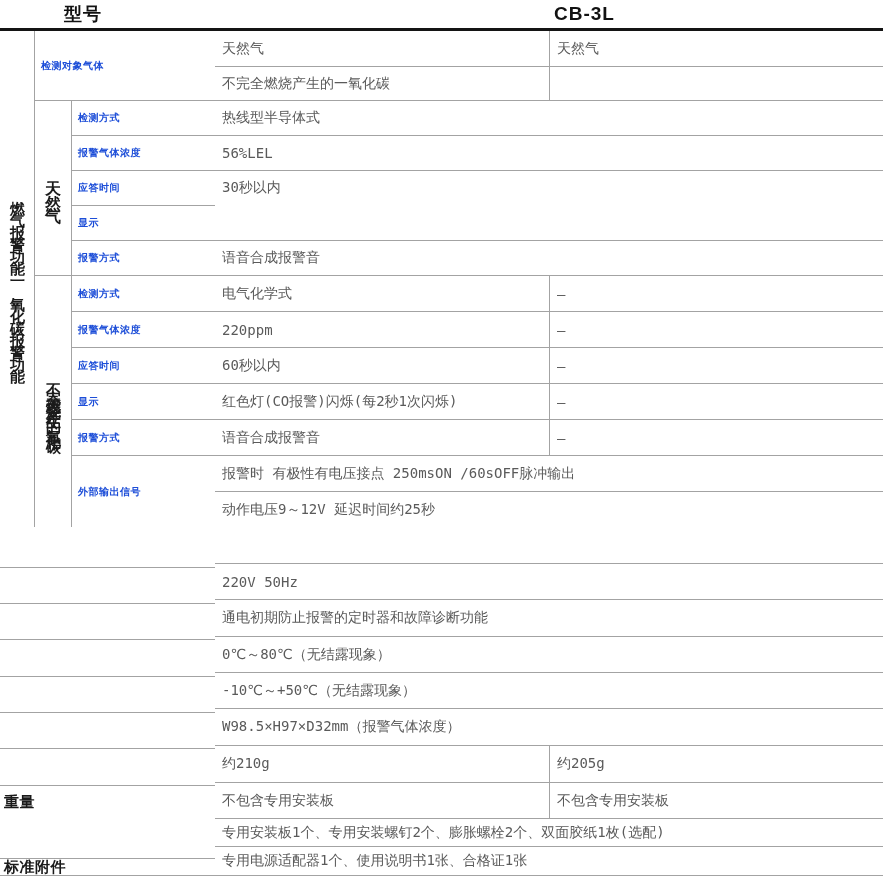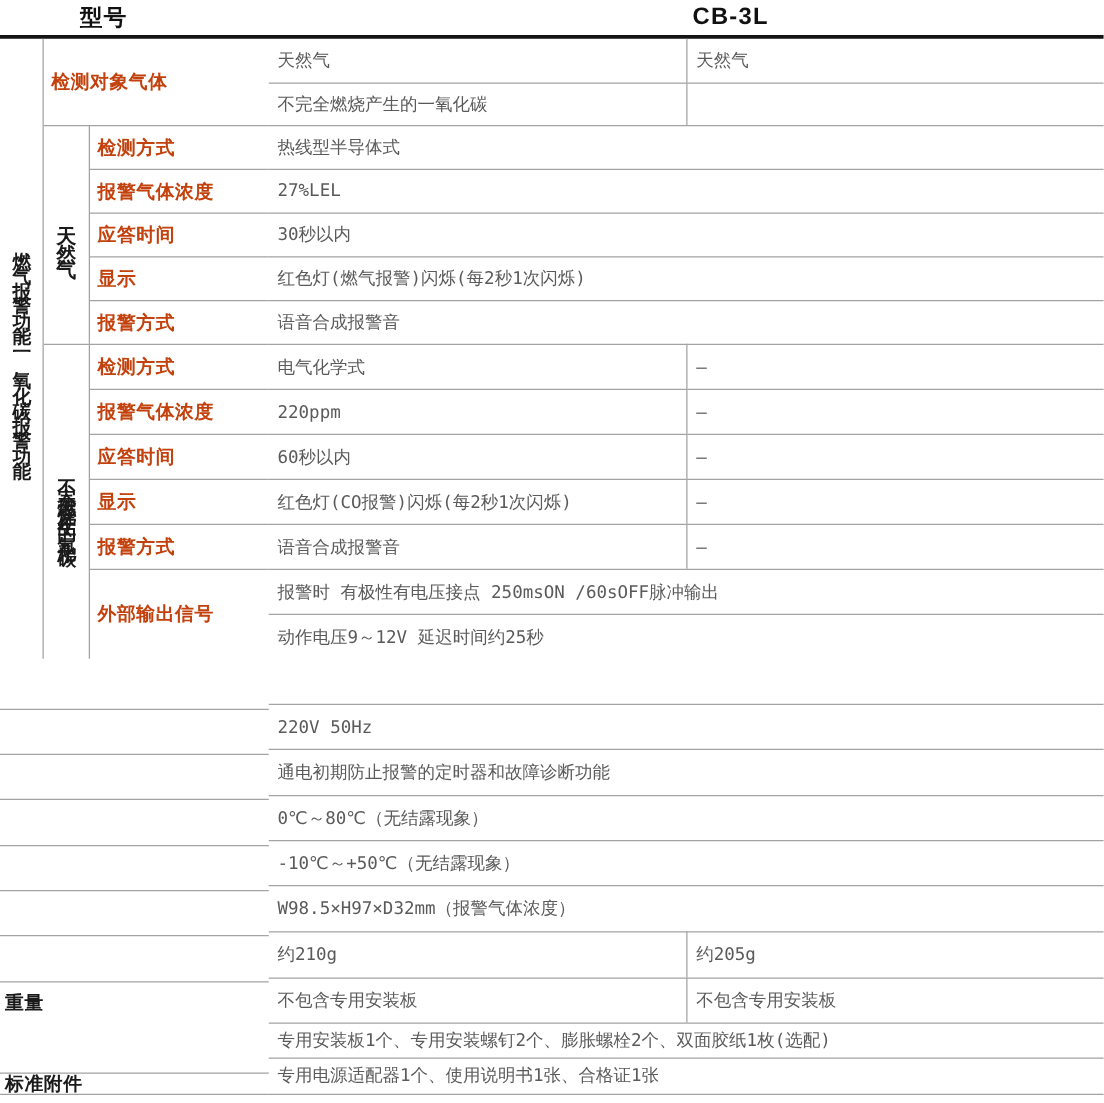--- a/index.html
+++ b/index.html
@@ -2,21 +2,21 @@
 <html><head>
 <meta charset="utf-8">
 <style>
   html,body{margin:0;padding:0;background:#fff;}
   body{width:883px;height:882px;font-family:"DejaVu Sans",sans-serif;}
   .spec{width:883px;display:grid;
     grid-template-columns:35px 37px 143px 334px 334px;
     grid-template-rows:28px 3px 35px 34px 35px 35px 35px 35px 35px 36px 36px 36px 36px 36px 36px 36px 36px 36px 37px 36px 36px 37px 37px 36px 28px 30px;
   }
   .cell{display:flex;align-items:center;box-sizing:border-box;overflow:hidden;}
-  .lbl{color:#c2410c;font-weight:700;font-size:15px;padding-left:6px;letter-spacing:.5px;}
+  .lbl{color:#1d4ed8;font-weight:700;font-size:10px;padding-left:6px;letter-spacing:.5px;}
   .lbl2{color:#1a1a1a;font-weight:700;font-size:15px;padding-left:4px;letter-spacing:.5px;margin-top:40px;}
   .val{color:#5a5a5a;font-size:14px;padding-left:7px;font-family:"DejaVu Sans Mono","DejaVu Sans",monospace;white-space:nowrap;}
   .bt{border-top:1px solid #a3a3a3;}
   .bl{border-left:1px solid #a3a3a3;}
   .br{border-right:1px solid #a3a3a3;}
   .bb{border-bottom:1px solid #a3a3a3;}
   .bar{background:#141414;}
   .hmodel{font-size:18px;font-weight:700;color:#111;padding-left:64px;letter-spacing:1px;}
   .hcol{font-size:19px;font-weight:700;color:#111;font-family:"Liberation Sans",sans-serif;letter-spacing:1px;}
   .vwrap{justify-content:center;}
@@ -43,25 +43,24 @@
   <div class="cell val bl" style="grid-area:3/5/4/6">天然气</div>
   <div class="cell val bt" style="grid-area:4/4/5/5">不完全燃烧产生的一氧化碳</div>
   <div class="cell val bt bl" style="grid-area:4/5/5/6"></div>
 
   <div class="cell bt br vwrap" style="grid-area:5/2/10/3">
     <span class="vtext vng">天然气</span>
   </div>
   <div class="cell lbl bt" style="grid-area:5/3/6/4">检测方式</div>
   <div class="cell val bt" style="grid-area:5/4/6/6">热线型半导体式</div>
   <div class="cell lbl bt" style="grid-area:6/3/7/4">报警气体浓度</div>
-  <div class="cell val bt" style="grid-area:6/4/7/6">27%LEL</div>
+  <div class="cell val bt" style="grid-area:6/4/7/6">56%LEL</div>
   <div class="cell lbl bt" style="grid-area:7/3/8/4">应答时间</div>
   <div class="cell val bt" style="grid-area:7/4/8/6">30秒以内</div>
   <div class="cell lbl bt" style="grid-area:8/3/9/4">显示</div>
-  <div class="cell val bt" style="grid-area:8/4/9/6">红色灯(燃气报警)闪烁(每2秒1次闪烁)</div>
   <div class="cell lbl bt" style="grid-area:9/3/10/4">报警方式</div>
   <div class="cell val bt" style="grid-area:9/4/10/6">语音合成报警音</div>
 
   <div class="cell bt br vwrap" style="grid-area:10/2/17/3">
     <span class="vtext vco">不完全燃烧产生的一氧化碳</span>
   </div>
   <div class="cell lbl bt" style="grid-area:10/3/11/4">检测方式</div>
   <div class="cell val bt" style="grid-area:10/4/11/5">电气化学式</div>
   <div class="cell val bt bl" style="grid-area:10/5/11/6">–</div>
   <div class="cell lbl bt" style="grid-area:11/3/12/4">报警气体浓度</div>

